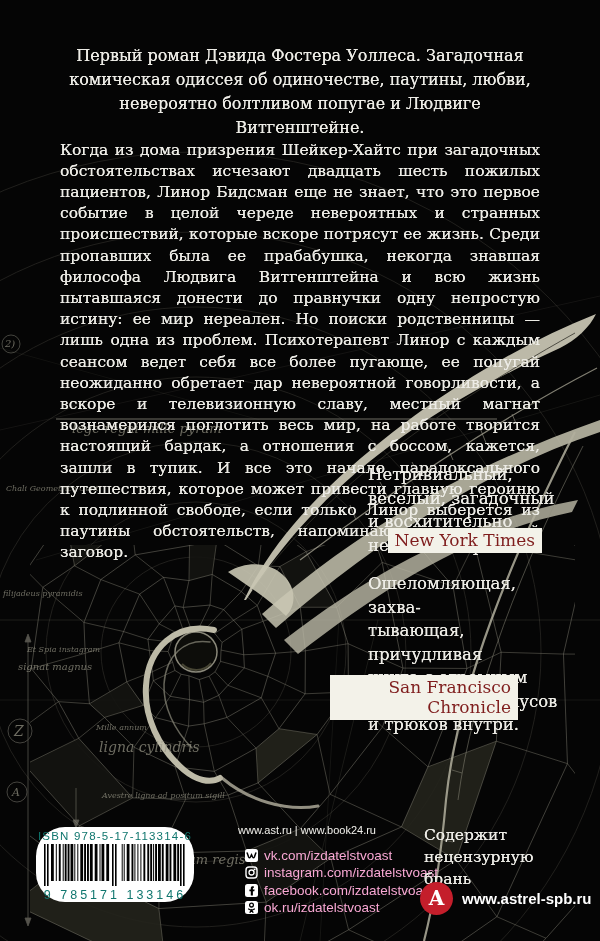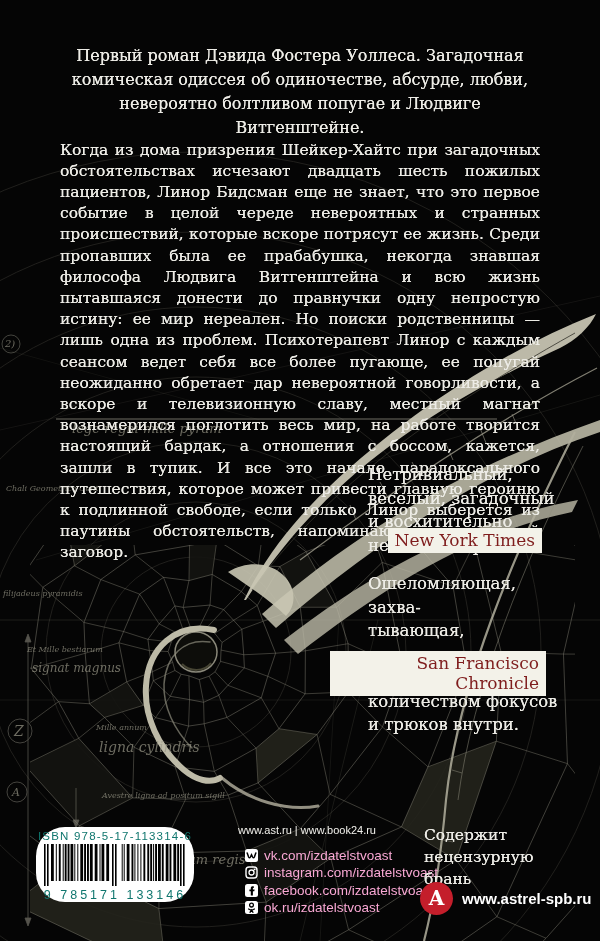--- a/index.html
+++ b/index.html
@@ -11,21 +11,21 @@
   .intro{left:55px;right:55px;top:28px;text-align:center;font-size:16px;line-height:24px;
          text-shadow:0 0 .5px #edece6;}
   .synopsis{left:60px;top:124px;width:480px;text-align:justify;font-size:15.5px;line-height:21.2px;
             text-shadow:0 0 .5px #edece6;}
   .quote{width:190px;font-size:16.5px;line-height:23.5px;white-space:pre-line;
          text-shadow:0 0 .5px #edece6;}
   .q1{left:368px;top:463px;}
   .q2{left:368px;top:572px;}
   .src-wrap{position:absolute;z-index:3;text-align:right;}
   .s1{left:340px;top:528px;width:202px;}
-  .s2{left:330px;top:651px;width:216px;}
+  .s2{left:330px;top:675px;width:188px;}
   .src{display:inline-block;background:#f3f2e9;color:#7f1d1d;font-size:17px;line-height:20px;
        padding:2px 7px 3px;}
   .annot{position:absolute;z-index:2;color:#9a9888;opacity:.7;font-style:italic;
          font-family:"DejaVu Serif",serif;white-space:nowrap;}
   
   .barcode{position:absolute;z-index:3;left:36px;top:827px;width:158px;height:75px;background:#fff;
            color:#0f766e;font-family:"Liberation Sans",sans-serif;text-align:center;border-radius:29px;}
   .isbn{font-size:11.5px;line-height:15px;letter-spacing:1.2px;padding-top:2px;}
   .digits{font-size:12.5px;line-height:14px;letter-spacing:3px;margin-top:-2px;}
   .websites{position:absolute;z-index:3;left:238px;top:824px;font-family:"Liberation Sans",sans-serif;
@@ -164,33 +164,33 @@
         <path d="M76,828 L73,820 L79,820 Z"></path>
       <circle cx="20" cy="731" r="12" fill="none"></circle>
       <circle cx="17" cy="792" r="10" fill="none"></circle>
       <circle cx="11" cy="344" r="9" fill="none"></circle>
     </g>
   </svg>
 
   <div id="annotations">
       <span class="annot" style="left: 6px; top: 484px; font-size: 8px;">Chali Geometrica Centi</span>
       <span class="annot" style="left: 3px; top: 589px; font-size: 8px;">filijadeus pyramidis</span>
-      <span class="annot" style="left: 27px; top: 645px; font-size: 8px;">Et Mille bestiarum</span>
-      <span class="annot" style="left: 32px; top: 661px; font-size: 12px; font-style: italic;">signat magnus</span>
+      <span class="annot" style="left: 27px; top: 645px; font-size: 8px;">Et Spia instagram</span>
+      <span class="annot" style="left: 18px; top: 661px; font-size: 10px; font-style: italic;">signat magnus</span>
       <span class="annot" style="left: 96px; top: 723px; font-size: 8px;">Mille annum</span>
       <span class="annot" style="left: 99px; top: 739px; font-size: 14px;">ligna cylindris</span>
       <span class="annot" style="left: 102px; top: 791px; font-size: 8px;">Avestre ligna ad positum sigill</span>
       <span class="annot" style="left: 62px; top: 814px; font-size: 13px; margin-top: 38px;">lorem ligna de initium regis</span>
       <span class="annot" style="left: 72px; top: 421px; font-size: 13px;">lege regni mille pyram</span>
       <span class="annot" style="left: 14px; top: 723px; font-size: 14px;">Z</span>
       <span class="annot" style="left: 12px; top: 786px; font-size: 11px;">A</span>
       <span class="annot" style="left: 5px; top: 338px; font-size: 10px;">2)</span>
     </div>
 
-  <p class="txt intro">Первый роман Дэвида Фостера Уоллеса. Загадочная комическая одиссея об одиночестве, абсурде, любви, невероятно болтливом попугае и Людвиге Витгенштейне.</p>
+  <p class="txt intro">Первый роман Дэвида Фостера Уоллеса. Загадочная комическая одиссея об одиночестве, паутины, любви, невероятно болтливом попугае и Людвиге Витгенштейне.</p>
   <p class="txt synopsis">Когда из дома призрения Шейкер-Хайтс при загадочных обстоятельствах исчезают двадцать шесть пожилых пациентов, Линор Бидсман еще не знает, что это первое событие в целой череде невероятных и странных происшествий, которые вскоре потрясут ее жизнь. Среди пропавших была ее прабабушка, некогда знавшая философа Людвига Витгенштейна и всю жизнь пытавшаяся донести до правнучки одну непростую истину: ее мир нереален. Но поиски родственницы — лишь одна из проблем. Психотерапевт Линор с каждым сеансом ведет себя все более пугающе, ее попугай неожиданно обретает дар невероятной говорливости, а вскоре и телевизионную славу, местный магнат вознамерился поглотить весь мир, на работе творится настоящий бардак, а отношения с боссом, кажется, зашли в тупик. И все это начало парадоксального путешествия, которое может привести главную героиню к подлинной свободе, если только Линор выберется из паутины обстоятельств, напоминающей настоящий заговор.</p>
 
   <div class="txt quote q1">Нетривиальный,
 веселый, загадочный
 и восхитительно
 необычный роман.</div>
   <div class="src-wrap s1">
     <span class="src">New York Times</span>
   </div>
 

